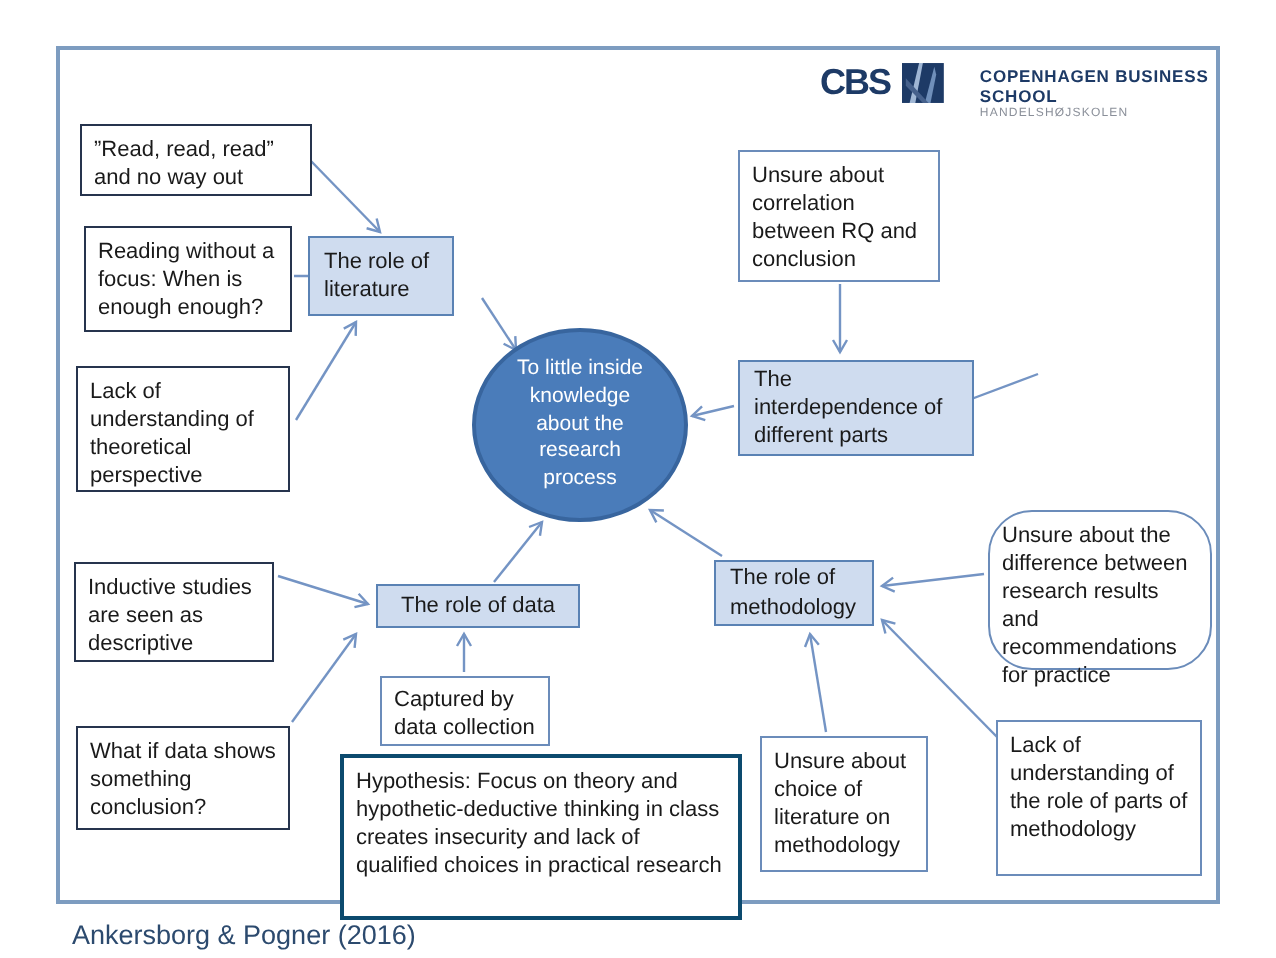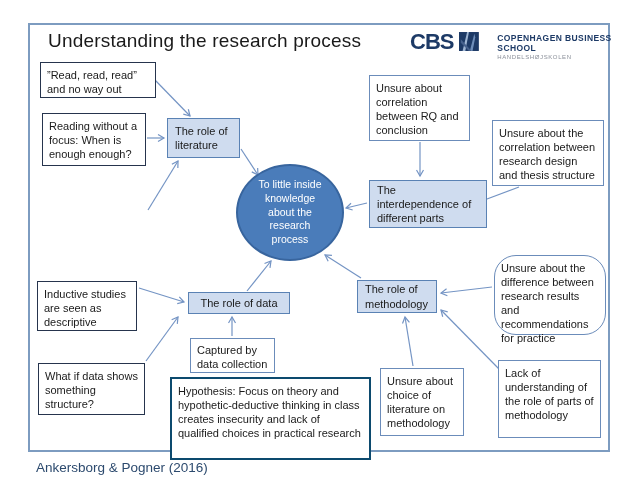--- a/index.html
+++ b/index.html
@@ -10,21 +10,21 @@
   }
   html,body{margin:0;padding:0;background:#ffffff;}
   body{font-family:"Liberation Sans", sans-serif;}
   #stage{position:relative;width:638px;height:479px;background:#fff;overflow:hidden;}
   #slide-border{position:absolute;left:28px;top:23px;width:578px;height:425px;
     border:2px solid var(--slide-border);background:transparent;}
   #page-title{position:absolute;left:48px;top:30px;font-size:19px;color:var(--text);
     letter-spacing:.2px;}
   
   #logo{position:absolute;left:410px;top:31px;display:flex;align-items:flex-start;gap:6px;}
-  #logo .abbr{font-size:22px;font-weight:bold;color:var(--logo-navy);line-height:21px;letter-spacing:-1px;}
+  #logo .abbr{font-size:18px;font-weight:bold;color:var(--logo-navy);line-height:21px;letter-spacing:-1px;}
   #logo .mark{width:22px;height:21px;display:block;}
   #logo .names{display:flex;flex-direction:column;margin-top:2px;margin-left:12px;}
   #logo .name{font-size:8.5px;font-weight:bold;color:var(--logo-navy);letter-spacing:.4px;line-height:10px;}
   #logo .subname{font-size:6px;color:var(--logo-gray);letter-spacing:.6px;line-height:8px;}
   
   .note{position:absolute;background:#fff;border:1px solid var(--note-dark);
     color:var(--text);font-size:11px;line-height:1.28;padding:5px 6px;box-sizing:border-box;}
   .note.blue{border-color:var(--note-blue);}
   .note.heavy{border:2px solid #0c4a6e;}
   .node{position:absolute;background:var(--node-fill);border:1.5px solid var(--node-border);
@@ -40,21 +40,20 @@
   .arrow{stroke:var(--arrow);stroke-width:1.2;fill:none;}
   .arrow-head{stroke:var(--arrow);fill:none;stroke-width:1.2;}
 </style>
 </head>
 <body>
 
 <div id="stage">
 
   <div id="slide-border"></div>
 
-  <div id="page-title">Understanding the research process</div>
 
   <div id="logo">
     <span class="abbr">CBS</span>
     <svg class="mark" viewBox="0 0 22 21">
       <rect x="0" y="0" width="22" height="21" fill="#1d3a66"></rect>
       <polygon points="4,21 9,0 11,0 7,21" fill="#9fb6d4"></polygon>
       <polygon points="12,21 17,2 18,6 15,21" fill="#6f8fba"></polygon>
       <polygon points="2,8 14,21 11,21 2,12" fill="#46618c"></polygon>
     </svg>
     <span class="names">
@@ -83,40 +82,40 @@
     <line class="arrow" x1="361" y1="278" x2="325" y2="255" marker-end="url(#ah)"></line>
     <line class="arrow" x1="492" y1="287" x2="441" y2="293" marker-end="url(#ah)"></line>
     <line class="arrow" x1="499" y1="369" x2="441" y2="310" marker-end="url(#ah)"></line>
     <line class="arrow" x1="413" y1="366" x2="405" y2="317" marker-end="url(#ah)"></line>
   </svg>
 
   <div id="circle">
     <div class="ctext">To little inside knowledge about the research process</div>
   </div>
 
-  <div class="node" style="left:167px;top:118px;width:73px;height:40px;">
+  <div class="node" style="left:154px;top:118px;width:73px;height:40px;">
     <span>The role of literature</span>
   </div>
   <div class="node" style="left:369px;top:180px;width:118px;height:48px;">
     <span>The interdependence of different parts</span>
   </div>
   <div class="node center-text" style="left:188px;top:292px;width:102px;height:22px;">
     <span>The role of data</span>
   </div>
   <div class="node" style="left:357px;top:280px;width:80px;height:33px;">
     <span>The role of methodology</span>
   </div>
 
   <div class="note" style="left:40px;top:62px;width:116px;height:36px;">”Read, read, read” and no way out</div>
   <div class="note" style="left:42px;top:113px;width:104px;height:53px;">Reading without a focus: When is enough enough?</div>
+  <div class="note" style="left:38px;top:183px;width:107px;height:63px;">Lack of understanding of theoretical perspective</div>
   <div class="note blue" style="left:369px;top:75px;width:101px;height:66px;">Unsure about correlation between RQ and conclusion</div>
-  <div class="note blue" style="left:492px;top:120px;width:112px;height:66px;">Unsure about the correlation between research design and thesis structure</div>
   <div class="note blue" style="left:494px;top:255px;width:112px;height:80px;border-radius:22px;">Unsure about the difference between research results and recommendations for practice</div>
   <div class="note blue" style="left:498px;top:360px;width:103px;height:78px;">Lack of understanding of the role of parts of methodology</div>
   <div class="note" style="left:37px;top:281px;width:100px;height:50px;">Inductive studies are seen as descriptive</div>
-  <div class="note" style="left:38px;top:363px;width:107px;height:52px;">What if data shows something structure?</div>
+  <div class="note" style="left:38px;top:363px;width:107px;height:52px;">What if data shows something conclusion?</div>
   <div class="note blue" style="left:190px;top:338px;width:85px;height:35px;padding:4px 6px;">Captured by data collection</div>
   <div class="note blue" style="left:380px;top:368px;width:84px;height:68px;">Unsure about choice of literature on methodology</div>
   <div class="note heavy" style="left:170px;top:377px;width:201px;height:83px;">Hypothesis: Focus on theory and hypothetic-deductive thinking in class creates insecurity and lack of qualified choices in practical research</div>
 
   <div id="citation">Ankersborg &amp; Pogner (2016)</div>
 
 </div>
 
 </body></html>

